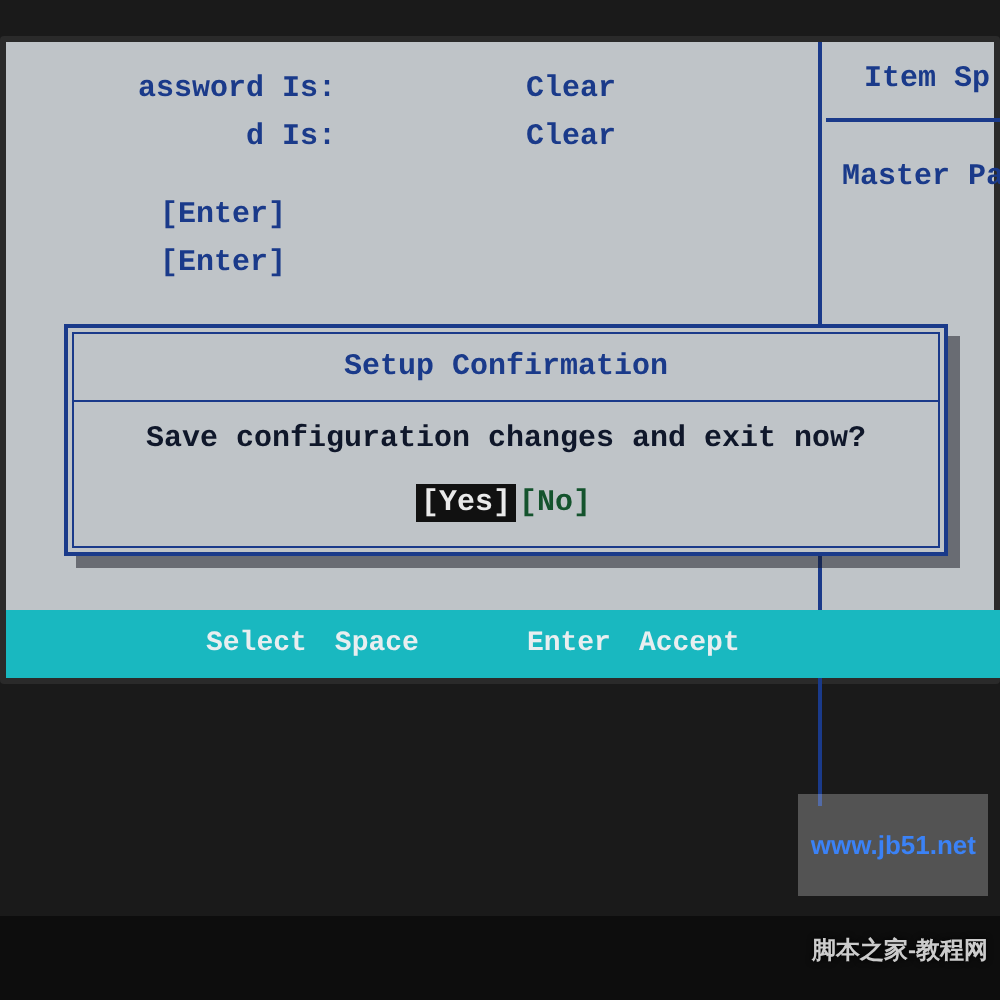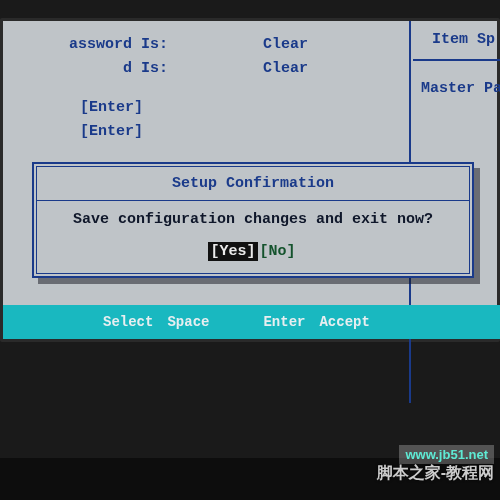--- a/index.html
+++ b/index.html
@@ -127,34 +127,34 @@
       position: absolute;
       bottom: 0;
       left: 0;
       width: 500px;
       height: 42px;
       background: #0d0d0d;
     }
     .watermark {
       position: absolute;
       right: 6px;
-      bottom: 36px;
+      bottom: 52px;
       background: rgba(255,255,255,0.25);
-      color: #5eead4;
+      color: #3b82f6;
       font-size: 13px;
-      padding: 2px 6px;
+      padding: 18px 6px;
       font-family: sans-serif;
       z-index: 50;
     }
     .watermark2 {
       position: absolute;
       right: 6px;
       bottom: 16px;
       color: #ccc;
-      font-size: 16px;
+      font-size: 12px;
       font-family: sans-serif;
       z-index: 50;
       text-shadow: 0 0 3px #000;
     }
   </style>
 </head>
 <body>
 
 <div class="screen">
 

